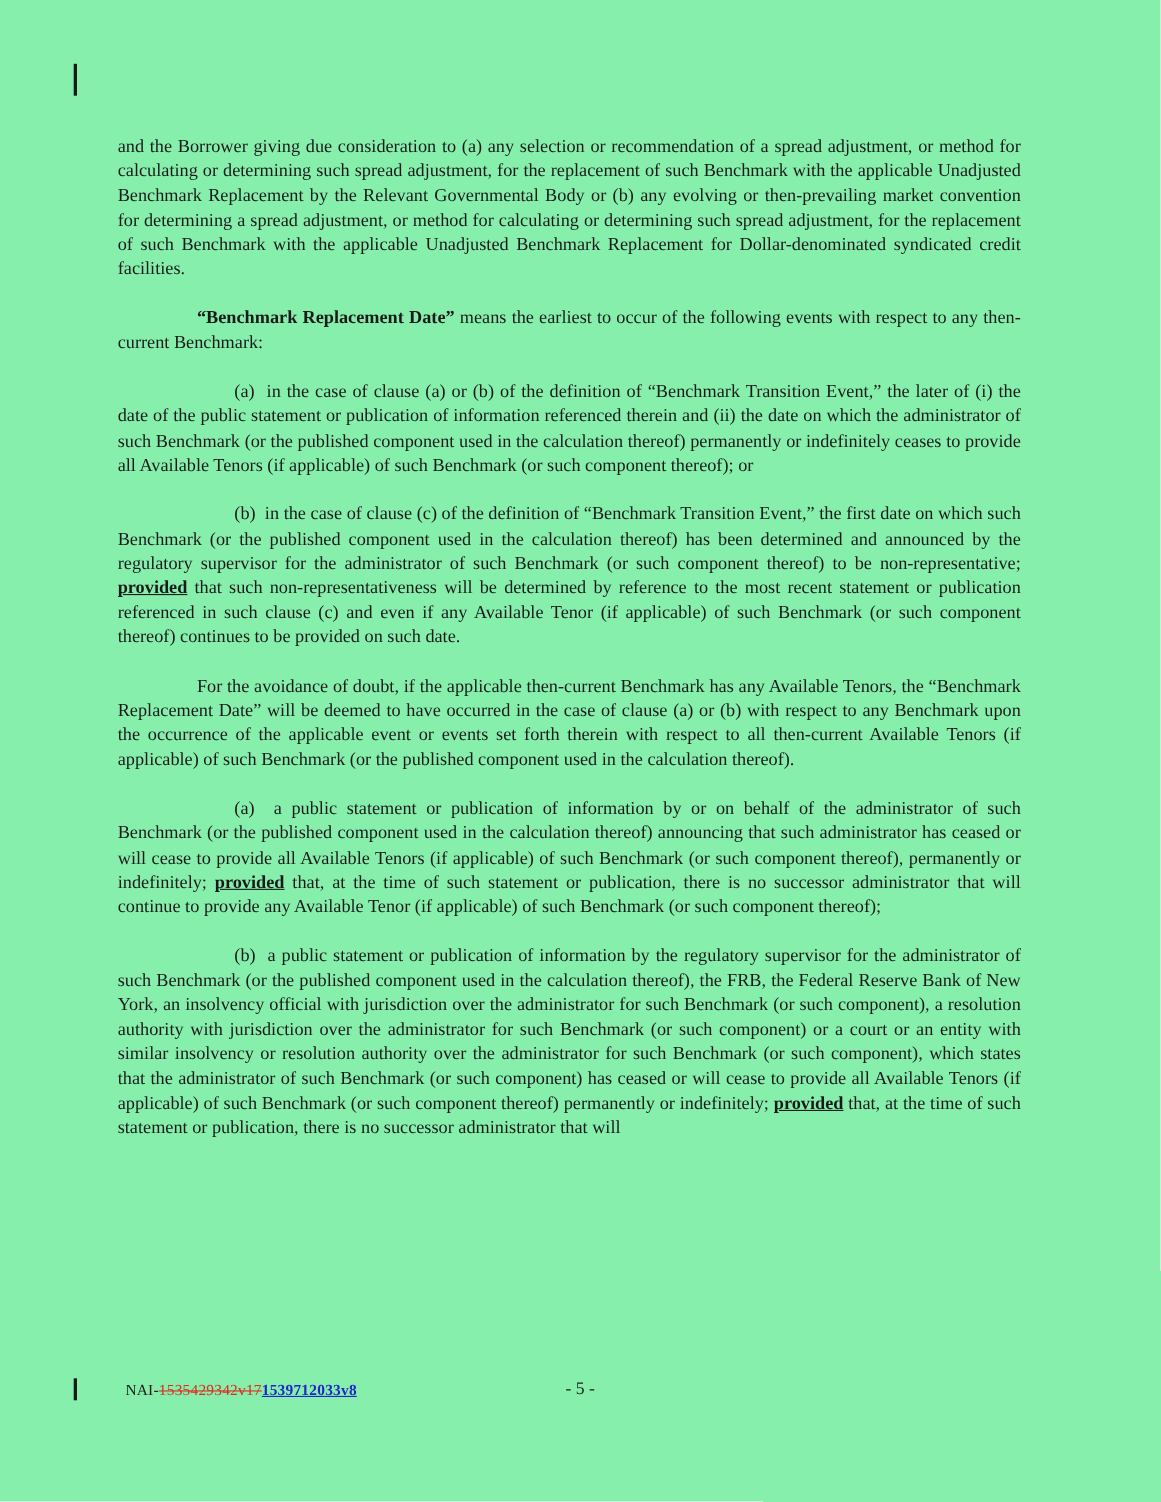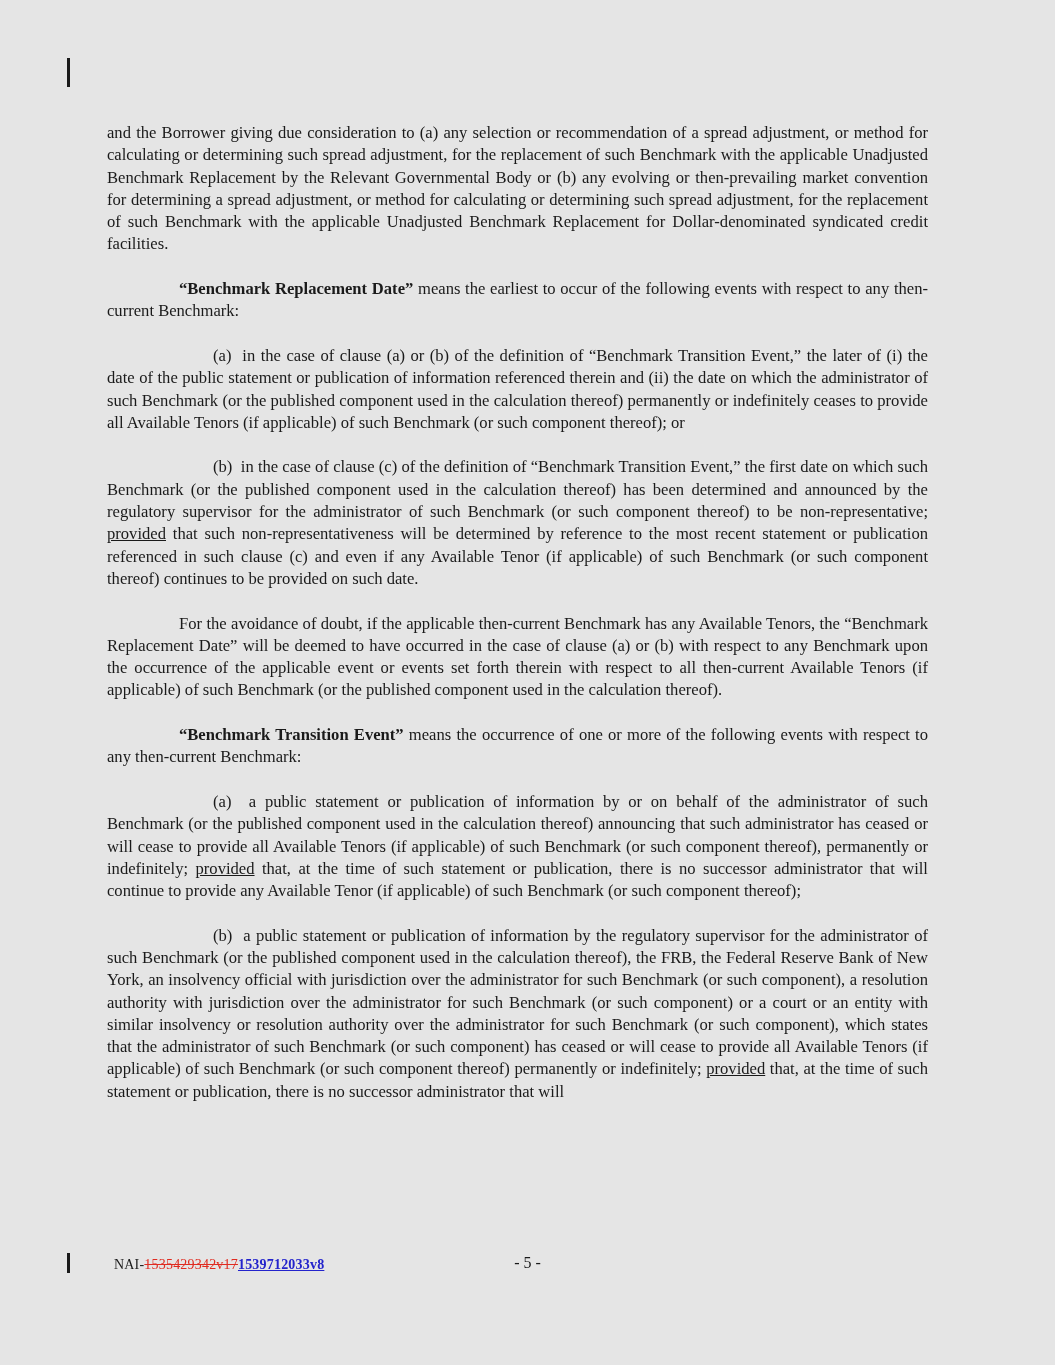--- a/index.html
+++ b/index.html
@@ -26,21 +26,21 @@
     width: 821px;
     font-size: 16.6px;
     line-height: 22.3px;
     text-align: justify;
   }
   .doc-body p { margin: 0 0 22.3px 0; }
   .doc-body p.p-cont   { text-indent: 0; }
   .doc-body p.p-first  { text-indent: 72px; }
   .doc-body p.p-clause { text-indent: 106px; }
   .run-b { font-weight: bold; }
-  .run-u { text-decoration: underline; }
+  .run-u { text-decoration: underline; font-weight: bold; }
   .page-footer {
     position: absolute;
     left: 0; right: 0;
     top: 1254px;
     height: 26px;
   }
   .doc-id {
     position: absolute;
     left: 114px;
     top: 3px;
@@ -52,32 +52,31 @@
   .doc-id .inserted { text-decoration: underline; font-weight: bold; }
   .page-number {
     display: block;
     text-align: center;
     font-size: 16px;
   }
 </style>
 </head>
 <body>
 
-<div class="page" style="background: #e5e5e5; color: rgb(26, 26, 26);">
+<div class="page" style="background: #86efac; color: rgb(26, 26, 26);">
 
   <div class="revision-bar top"></div>
   <div class="revision-bar bottom"></div>
 
   <div class="doc-body">
       <p class="p-cont"><span>and the Borrower giving due consideration to (a) any selection or recommendation of a spread adjustment, or method for calculating or determining such spread adjustment, for the replacement of such Benchmark with the applicable Unadjusted Benchmark Replacement by the Relevant Governmental Body or (b) any evolving or then-prevailing market convention for determining a spread adjustment, or method for calculating or determining such spread adjustment, for the replacement of such Benchmark with the applicable Unadjusted Benchmark Replacement for Dollar-denominated syndicated credit facilities.</span></p>
       <p class="p-first"><span class="run-b">“Benchmark Replacement Date”</span><span> means the earliest to occur of the following events with respect to any then-current Benchmark:</span></p>
       <p class="p-clause"><span>(a)&nbsp; in the case of clause (a) or (b) of the definition of “Benchmark Transition Event,” the later of (i) the date of the public statement or publication of information referenced therein and (ii) the date on which the administrator of such Benchmark (or the published component used in the calculation thereof) permanently or indefinitely ceases to provide all Available Tenors (if applicable) of such Benchmark (or such component thereof); or</span></p>
       <p class="p-clause"><span>(b)&nbsp; in the case of clause (c) of the definition of “Benchmark Transition Event,” the first date on which such Benchmark (or the published component used in the calculation thereof) has been determined and announced by the regulatory supervisor for the administrator of such Benchmark (or such component thereof) to be non-representative; </span><span class="run-u">provided</span><span> that such non-representativeness will be determined by reference to the most recent statement or publication referenced in such clause (c) and even if any Available Tenor (if applicable) of such Benchmark (or such component thereof) continues to be provided on such date.</span></p>
       <p class="p-first"><span>For the avoidance of doubt, if the applicable then-current Benchmark has any Available Tenors, the “Benchmark Replacement Date” will be deemed to have occurred in the case of clause (a) or (b) with respect to any Benchmark upon the occurrence of the applicable event or events set forth therein with respect to all then-current Available Tenors (if applicable) of such Benchmark (or the published component used in the calculation thereof).</span></p>
-      <p class="p-first"><span class="run-b">“Benchmark Transition Event”</span><span> means the occurrence of one or more of the following events with respect to any then-current Benchmark:</span></p>
       <p class="p-clause"><span>(a)&nbsp; a public statement or publication of information by or on behalf of the administrator of such Benchmark (or the published component used in the calculation thereof) announcing that such administrator has ceased or will cease to provide all Available Tenors (if applicable) of such Benchmark (or such component thereof), permanently or indefinitely; </span><span class="run-u">provided</span><span> that, at the time of such statement or publication, there is no successor administrator that will continue to provide any Available Tenor (if applicable) of such Benchmark (or such component thereof);</span></p>
       <p class="p-clause"><span>(b)&nbsp; a public statement or publication of information by the regulatory supervisor for the administrator of such Benchmark (or the published component used in the calculation thereof), the FRB, the Federal Reserve Bank of New York, an insolvency official with jurisdiction over the administrator for such Benchmark (or such component), a resolution authority with jurisdiction over the administrator for such Benchmark (or such component) or a court or an entity with similar insolvency or resolution authority over the administrator for such Benchmark (or such component), which states that the administrator of such Benchmark (or such component) has ceased or will cease to provide all Available Tenors (if applicable) of such Benchmark (or such component thereof) permanently or indefinitely; </span><span class="run-u">provided</span><span> that, at the time of such statement or publication, there is no successor administrator that will</span></p>
     </div>
 
   <div class="page-footer">
     <span class="doc-id"><span>NAI-</span><span class="struck" style="color: rgb(224, 43, 32);">1535429342v17</span><span class="inserted" style="color: rgb(35, 35, 204);">1539712033v8</span></span>
     <span class="page-number">- 5 -</span>
   </div>
 
 </div>

